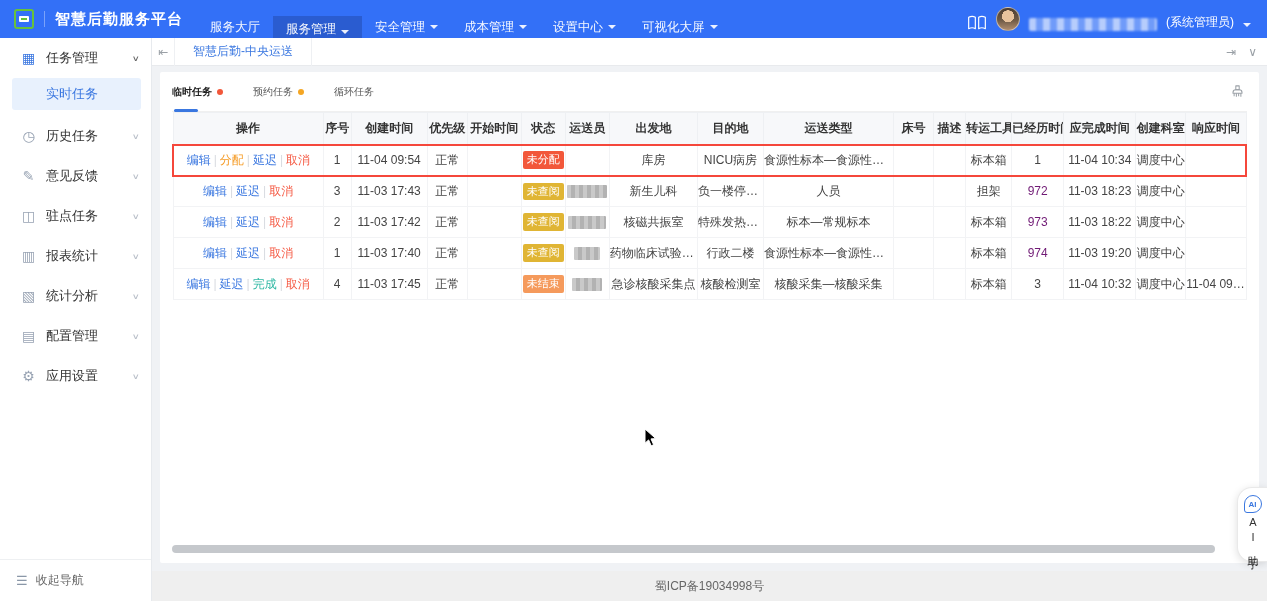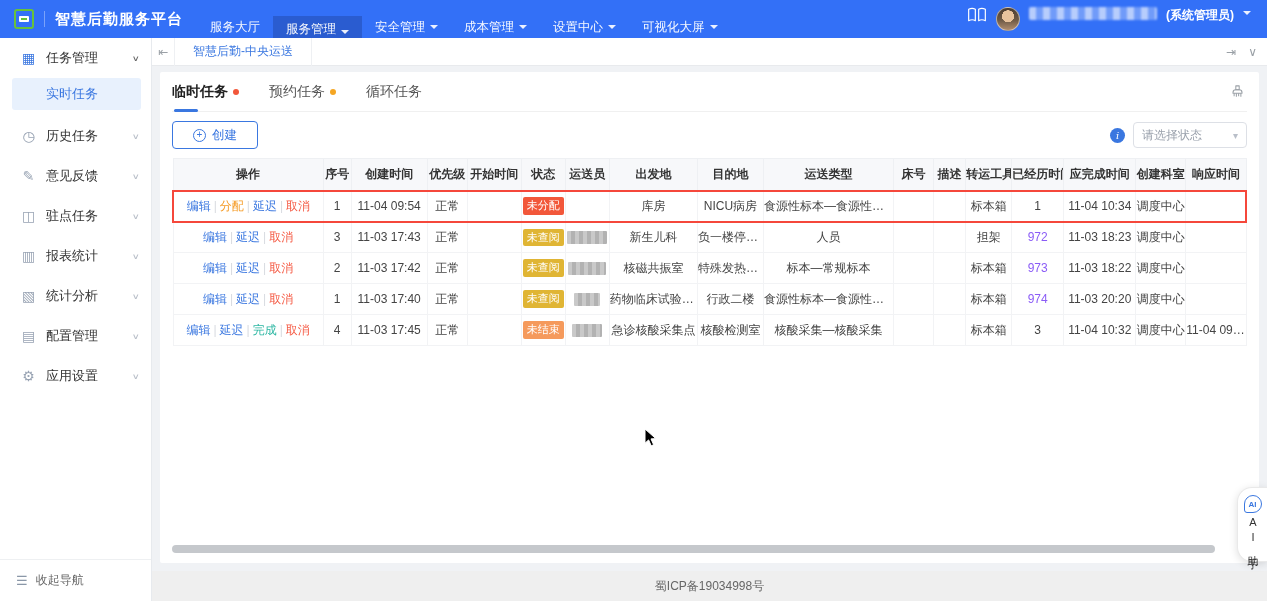--- a/index.html
+++ b/index.html
@@ -11,21 +11,21 @@
   .topbar { flex:0 0 38px; height:38px; background:#3370f7; display:flex; align-items:center; padding:0 16px 0 14px; color:#fff; }
   .logo { width:20px; height:20px; border:2px solid #67c23a; border-radius:3px; display:flex; align-items:center; justify-content:center; flex:0 0 auto; }
   .logo-inner { width:10px; height:6px; background:#fff; position:relative; border-radius:1px; }
   .logo-inner::after { content:""; position:absolute; left:2px; right:2px; top:2px; height:2px; background:#67c23a; }
   .topbar-sep { width:1px; height:16px; background:rgba(255,255,255,.35); margin:0 10px; }
   .brand { font-size:15px; font-weight:bold; letter-spacing:1px; white-space:nowrap; }
   .topnav { display:flex; align-items:stretch; height:38px; margin-left:14px; }
   .topnav-item { display:flex; align-items:center; gap:5px; padding:0 13px; font-size:12.5px; color:rgba(255,255,255,.95); cursor:pointer; white-space:nowrap;margin-top:16px; }
   .topnav-item.active { background:#2a5cd0;align-items:flex-end; }
   .caret { width:0; height:0; border:4px solid transparent; border-top-color:rgba(255,255,255,.9); margin-top:4px; }
-  .topbar-right { margin-left:auto; display:flex; align-items:flex-start; gap:9px;font-weight:bold; }
+  .topbar-right { margin-left:auto; display:flex; align-items:flex-end; gap:9px; }
   .book-icon { display:flex; cursor:pointer; }
   .avatar { width:24px; height:24px; border-radius:50%; background:radial-gradient(circle at 50% 38%, #e8c39d 0 34%, transparent 35%), linear-gradient(180deg,#4a3b30 0%, #6e5a46 55%, #b08d6e 100%); border:1px solid rgba(255,255,255,.5); cursor:pointer; }
   .tb-blur { width:128px; height:13px; border-radius:2px; background:repeating-linear-gradient(90deg, rgba(255,255,255,.65) 0 7px, rgba(255,255,255,.3) 7px 14px); filter:blur(1px); }
   .role { font-size:12px; cursor:pointer; white-space:nowrap; }
 
   
   .body { flex:1; display:flex; min-height:0; }
   .sidebar { flex:0 0 152px; width:152px; background:#fff; border-right:1px solid #e7eaee; display:flex; flex-direction:column; justify-content:space-between; }
   .menu-item { height:40px; display:flex; align-items:center; padding:0 12px 0 20px; font-size:13px; color:#333; cursor:pointer; }
   .micon { width:17px; margin-right:9px; color:#98a3b3; font-size:14px; text-align:center; flex:0 0 auto; }
@@ -39,21 +39,21 @@
   .main { flex:1; display:flex; flex-direction:column; min-width:0; background:#f0f2f5; }
   
   .tabstrip { flex:0 0 28px; height:28px; background:#fff; border-bottom:1px solid #e8eaed; display:flex; align-items:center; padding:0 10px 0 6px; gap:6px; }
   .strip-icon { color:#9aa0a6; font-size:12px; cursor:pointer; line-height:1; }
   .page-tab { height:28px; display:flex; align-items:center; padding:0 18px; font-size:12px; color:#3a77e0; border-right:1px solid #eef0f3; border-left:1px solid #eef0f3; cursor:pointer; white-space:nowrap; }
   .strip-right { margin-left:auto; display:flex; gap:12px; align-items:center; }
 
   
   .panel { flex:1; margin:6px 8px 8px; background:#fff; border-radius:2px; padding:0 12px; position:relative; min-height:0; overflow:hidden; }
   .panel-tabs { height:40px; display:flex; align-items:center; border-bottom:1px solid #f0f0f0; }
-  .ptab { margin-right:30px; height:40px; display:flex; align-items:center; gap:5px; font-size:14px; color:#555; cursor:pointer; position:relative; }
+  .ptab { margin-right:30px; height:40px; display:flex; align-items:center; gap:5px; font-size:10px; color:#555; cursor:pointer; position:relative; }
   .ptab.active { color:#222; font-weight:bold; }
   .ptab-underline { position:absolute; bottom:0; left:2px; width:24px; height:3px; background:#3a77e0; border-radius:2px; }
   .pdot { width:6px; height:6px; border-radius:50%; display:inline-block; }
   .brush { margin-left:auto; cursor:pointer; display:flex; }
 
   .toolbar { height:46px; display:flex; align-items:center; justify-content:space-between; }
   .create-btn { display:flex; align-items:center; gap:6px; border:1px solid #3a77e0; color:#3a77e0; background:#fff; border-radius:4px; height:28px; padding:0 20px; font-size:12.5px; cursor:pointer; font-family:inherit; }
   .plus-icon { width:13px; height:13px; border:1px solid #3a77e0; border-radius:50%; display:flex; align-items:center; justify-content:center; font-size:10px; line-height:1; }
   .plus-icon::after { content:"+"; margin-top:-1px; }
   .toolbar-right { display:flex; align-items:center; gap:8px; }
@@ -65,21 +65,21 @@
   table { width:100%; border-collapse:collapse; table-layout:fixed; font-size:12px; color:#444; }
   th { background:#f7f8fa; font-weight:bold; color:#333; height:32px; border:1px solid #eef0f3; font-size:12px; white-space:nowrap; overflow:hidden; }
   td { height:31px; text-align:center; border:1px solid #f2f3f5; white-space:nowrap; overflow:hidden; text-overflow:ellipsis; background:#fff; }
   tr.highlight td { border-top:2px solid #f5473b; border-bottom:2px solid #f5473b; }
   tr.highlight td:first-child { border-left:2px solid #f5473b; }
   tr.highlight td:last-child { border-right:2px solid #f5473b; }
   .action-link { cursor:pointer; }
   .action-sep { color:#d8dbe0; margin:0 3px; }
   .badge { display:inline-block; padding:2px 4px; border-radius:2px; color:#fff; font-size:11px; line-height:1.2; }
   .blur-block { display:inline-block; height:13px; border-radius:1px; background:repeating-linear-gradient(90deg,#c9c9c9 0 4px,#b2b2b2 4px 8px); filter:blur(.6px); vertical-align:middle; }
-  .elapsed-alert { color:#8b5cf6; }
+  .elapsed-alert { color:#701a75; }
 
   .hscroll { position:absolute; left:12px; right:44px; bottom:10px; height:8px; background:#c5c8cc; border-radius:4px; cursor:pointer; }
 
   .footer { flex:0 0 30px; height:30px; background:#efefef; display:flex; align-items:center; justify-content:center; font-size:12px; color:#666; }
 
   
   .ai-fab { position:absolute; right:0; top:487px; width:30px; background:#fff; border:1px solid #e9e9e9; border-right:none; border-radius:15px 0 0 15px; box-shadow:0 2px 8px rgba(0,0,0,.13); display:flex; flex-direction:column; align-items:center; padding:7px 0 9px; cursor:pointer; z-index:6; }
   .ai-icon { width:18px; height:18px; border:1.5px solid #3a77e0; border-radius:50% 50% 50% 3px; color:#3a77e0; font-size:8px; font-weight:bold; display:flex; align-items:center; justify-content:center; margin-bottom:3px; }
   .ai-text { writing-mode:vertical-lr; text-orientation:upright; font-size:11px; color:#333; letter-spacing:3px; line-height:1; }
 
@@ -206,33 +206,20 @@
             </div>
             <div class="ptab">
               <span>预约任务</span>
               <span class="pdot" style="background: rgb(245, 166, 35);"></span>
             </div>
             <div class="ptab">
               <span>循环任务</span>
             </div>
           </div>
 
-        <div class="toolbar">
-          <button class="create-btn">
-            <span class="plus-icon"></span>
-            <span>创建</span>
-          </button>
-          <div class="toolbar-right">
-            <span class="info-icon">i</span>
-            <div class="select">
-              <span>请选择状态</span>
-              <span class="sel-caret">▾</span>
-            </div>
-          </div>
-        </div>
 
         <table>
           <colgroup>
             <col style="width:150px">
               <col style="width:28px">
               <col style="width:76px">
               <col style="width:40px">
             <col style="width:54px">
               <col style="width:44px">
               <col style="width:44px">
@@ -334,21 +321,21 @@
                 <td></td>
                 <td><span class="badge" style="background: rgb(224, 181, 52);">未查阅</span></td>
                 <td><span class="blur-block" style="width: 26px;"></span></td>
                 <td>药物临床试验机构办公室</td>
                 <td>行政二楼</td>
                 <td>食源性标本—食源性标本</td>
                 <td></td>
                 <td></td>
                 <td>标本箱</td>
                 <td><span class="elapsed-alert">974</span></td>
-                <td>11-03 20:20</td>
+                <td>11-03 19:20</td>
                 <td>调度中心</td>
                 <td></td>
               </tr>
               <tr>
                 <td><span class="action-link" style="color: rgb(58, 119, 224);">编辑</span><span class="action-sep">|</span><span class="action-link" style="color: rgb(58, 119, 224);">延迟</span><span class="action-sep">|</span><span class="action-link" style="color: rgb(45, 183, 163);">完成</span><span class="action-sep">|</span><span class="action-link" style="color: rgb(245, 91, 69);">取消</span></td>
                 <td>4</td>
                 <td>11-03 17:45</td>
                 <td>正常</td>
                 <td></td>
                 <td><span class="badge" style="background: rgb(245, 154, 92); text-align: center;">未结束</span></td>

